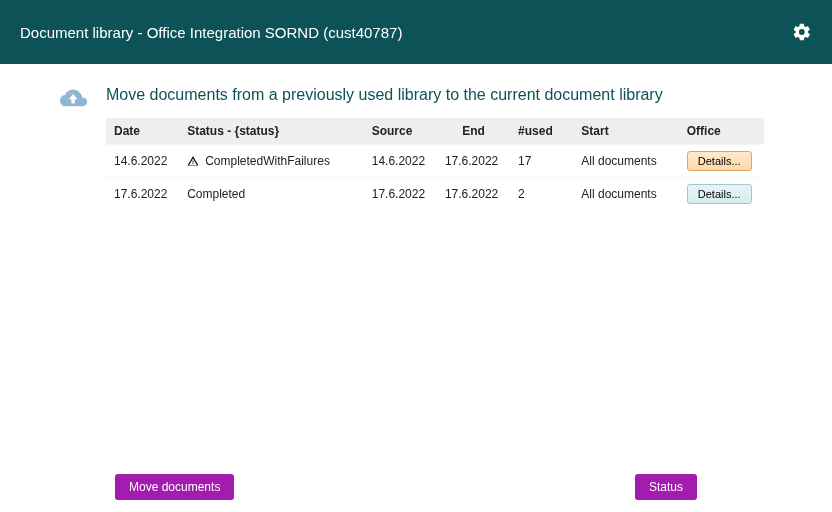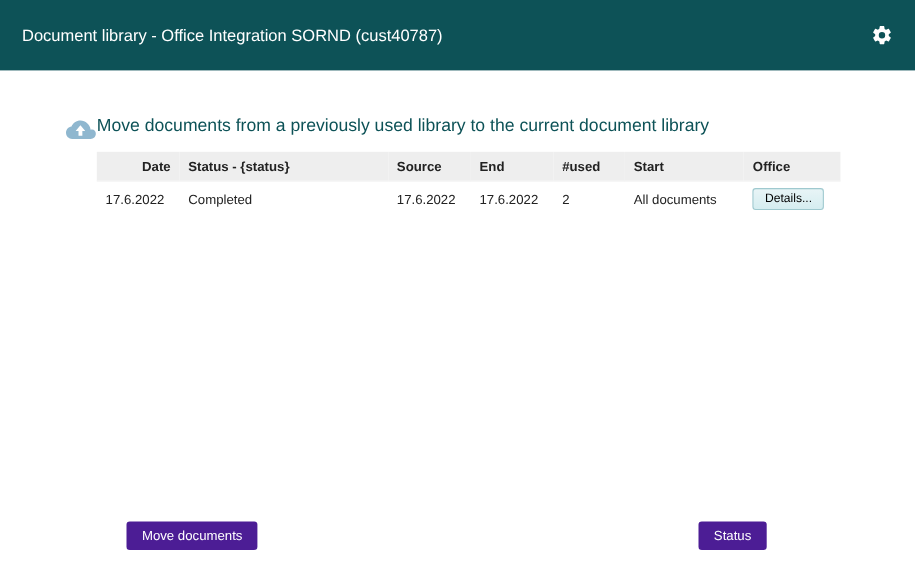--- a/index.html
+++ b/index.html
@@ -13,22 +13,21 @@
     align-items: center;
     height: 64px;
   }
   .header-left { display: flex; flex-direction: row; gap: 2px; }
   .header-title { font-size: 15px; font-weight: 400; }
   .header-subtitle { font-size: 9px; letter-spacing: 0.4px; color: #cce3e4; }
   .gear { width: 20px; height: 20px; cursor: pointer; }
   .body {
     padding: 22px 68px 0 60px;
     display: flex;
-    gap: 0;
-    margin-top: 20px;
+    gap: 18px;
   }
   .cloud-icon { width: 28px; height: 24px; flex: 0 0 28px; margin-top: 2px; }
   .main { flex: 1; }
   .section-title { color: #0d5257; font-size: 16px; font-weight: 400; margin-bottom: 14px; }
   table { width: 100%; border-collapse: collapse; font-size: 12px; }
   thead tr { background: #eeeeee; }
   th { text-align: left; font-weight: 700; padding: 6px 8px; color: #222; }
   td { padding: 6px 8px; color: #222; vertical-align: middle; }
   tbody tr { border-top: 1px solid #f5f5f5; }
   .status-cell { display: flex; align-items: center; gap: 6px; }
@@ -55,28 +54,28 @@
     left: 115px;
     right: 135px;
     display: flex;
     justify-content: space-between;
   }
   .btn {
     font-size: 12px;
     padding: 6px 14px;
     border: none;
     border-radius: 3px;
-    background: #4c1d95;
+    background: #a21caf;
     color: #fff;
     cursor: pointer;
   }
-  .col-date    { width: 62px; text-align: right; }
+  .col-date    { width: 62px; }
   .col-status  { width: 175px; }
   .col-start   { width: 65px; }
-  .col-end     { width: 65px; }
+  .col-end     { width: 65px; text-align: center; }
   .col-moved   { width: 60px; }
   .col-source  { width: 100px; }
   .col-details { width: 75px; }
 </style>
 </head>
 <body>
 
 <div class="header">
   <div class="header-left">
     <div class="header-title">Document library - Office Integration SORND (cust40787)</div>
@@ -102,20 +101,36 @@
           <th class="col-status">Status - {status}</th>
           <th class="col-start">Source</th>
           <th class="col-end">End</th>
           <th class="col-moved">#used</th>
           <th class="col-source">Start</th>
           <th class="col-details">Office</th>
         </tr>
       </thead>
       <tbody>
           <tr>
+            <td>14.6.2022</td>
+            <td>
+              <div class="status-cell">
+                <svg class="warn-icon" viewBox="0 0 24 24">
+                  <path fill="#111" d="M12 2L1 21h22L12 2zm0 5l7.5 13h-15L12 7zm-1 4v4h2v-4h-2zm0 5v2h2v-2h-2z"></path>
+                </svg>
+                <span>CompletedWithFailures</span>
+              </div>
+            </td>
+            <td>14.6.2022</td>
+            <td>17.6.2022</td>
+            <td>17</td>
+            <td>All documents</td>
+            <td><button class="details-btn warn">Details...</button></td>
+          </tr>
+          <tr>
             <td>17.6.2022</td>
             <td>
               <div class="status-cell">
                 <span>Completed</span>
               </div>
             </td>
             <td>17.6.2022</td>
             <td>17.6.2022</td>
             <td>2</td>
             <td>All documents</td>

